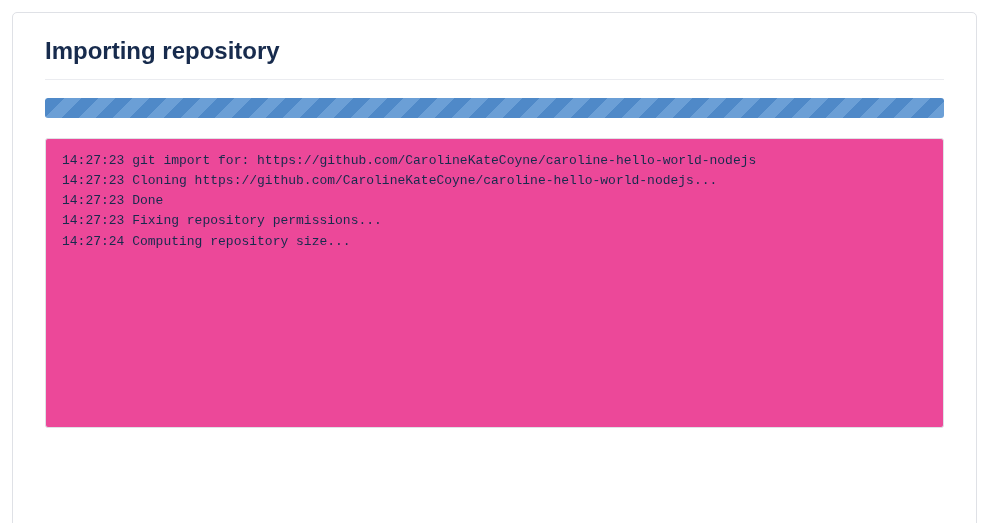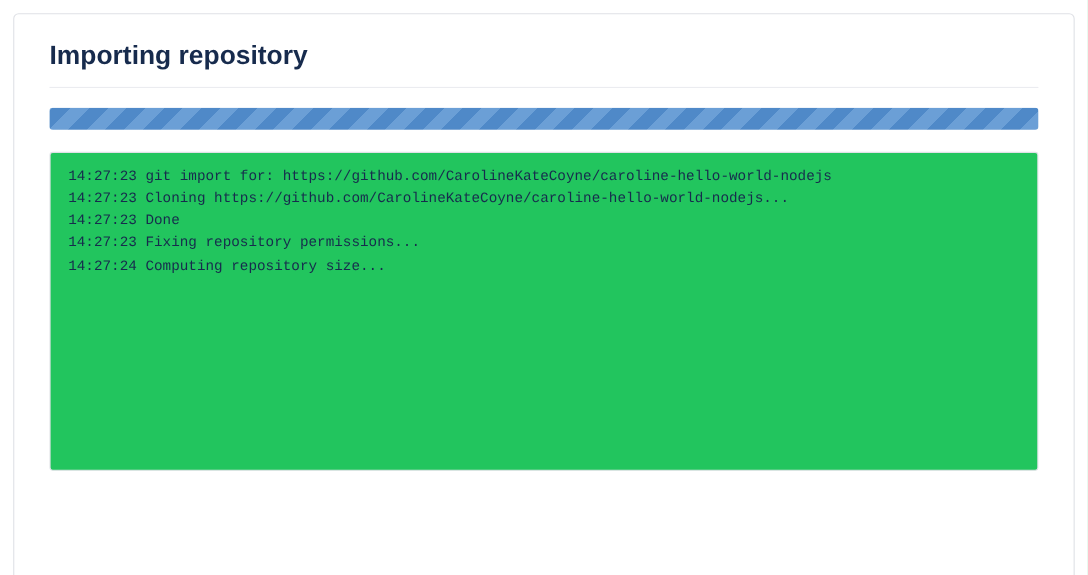--- a/index.html
+++ b/index.html
@@ -44,21 +44,21 @@
         #6b9fd6 0px,
         #6b9fd6 12px,
         #4f89c8 12px,
         #4f89c8 24px
       );
       margin-bottom: 20px;
     }
     .log-box {
       border: 1px solid #dfe1e6;
       border-radius: 3px;
-      background: #22c55e;
+      background: #ec4899;
       padding: 12px 16px;
       height: 290px;
       overflow-y: auto;
       font-family: "SFMono-Regular", Consolas, "Liberation Mono", Menlo, monospace;
       font-size: 13px;
       line-height: 1.55;
       color: #172b4d;
       white-space: pre;
     }
     .log-line {

